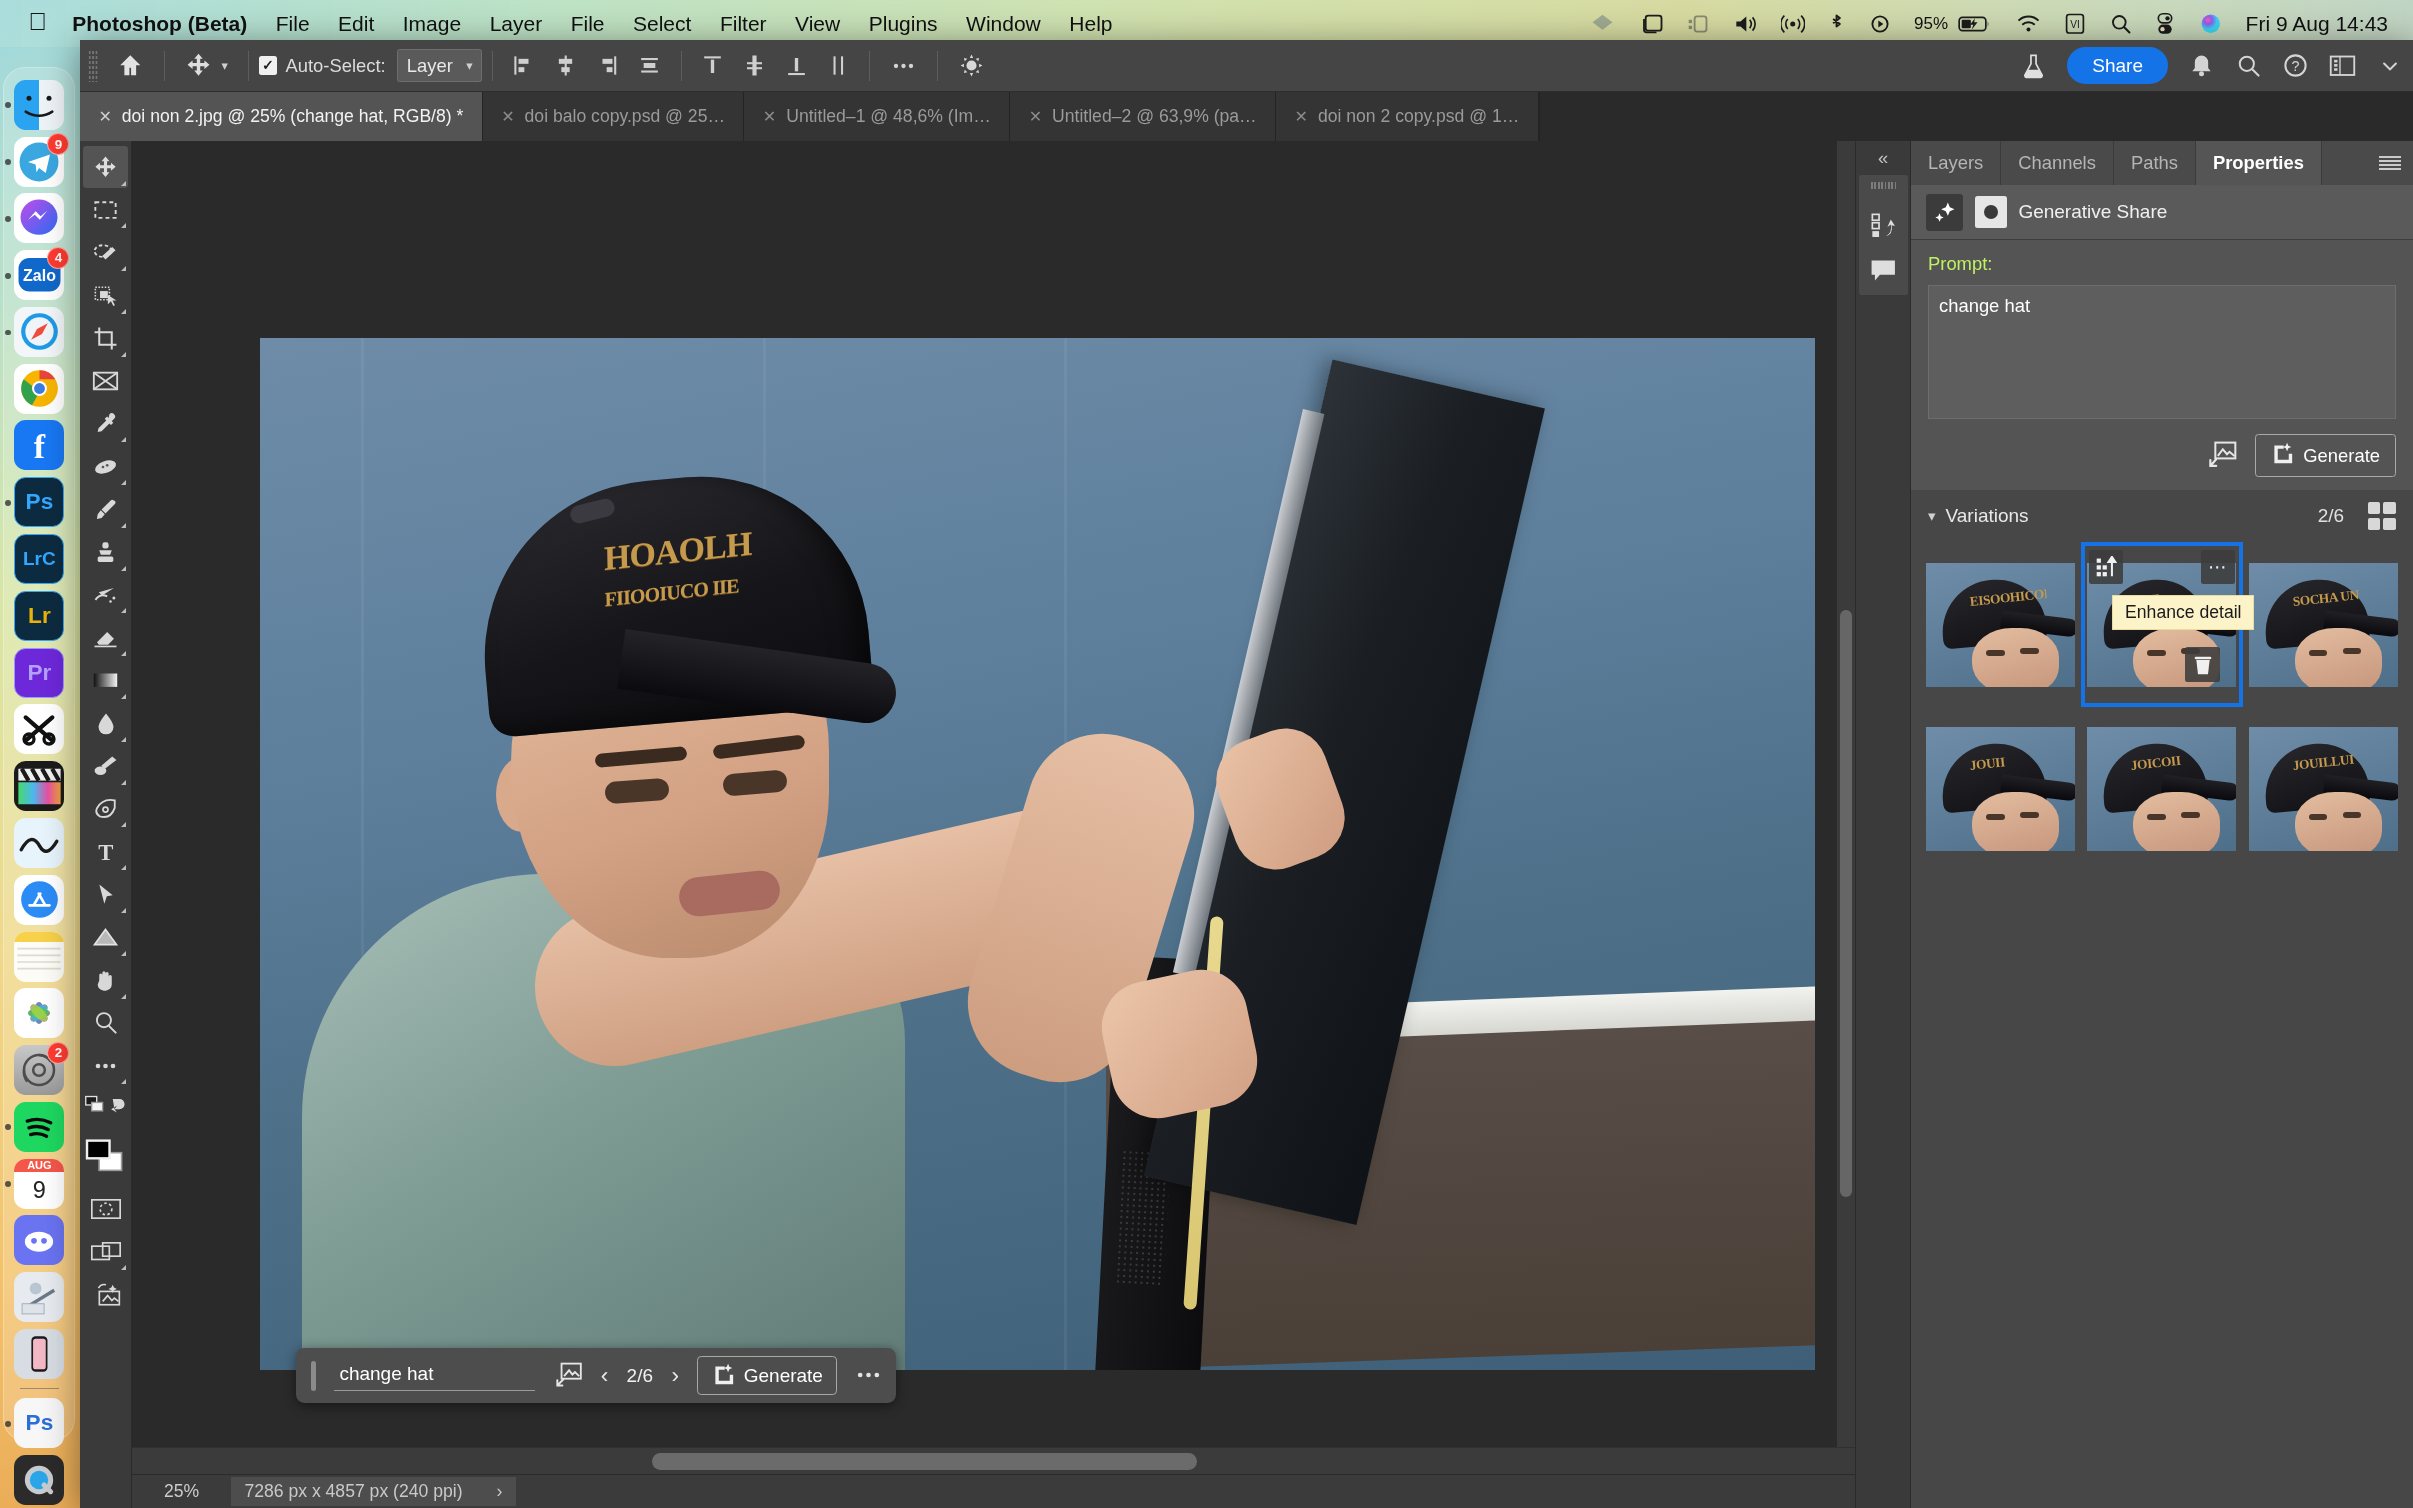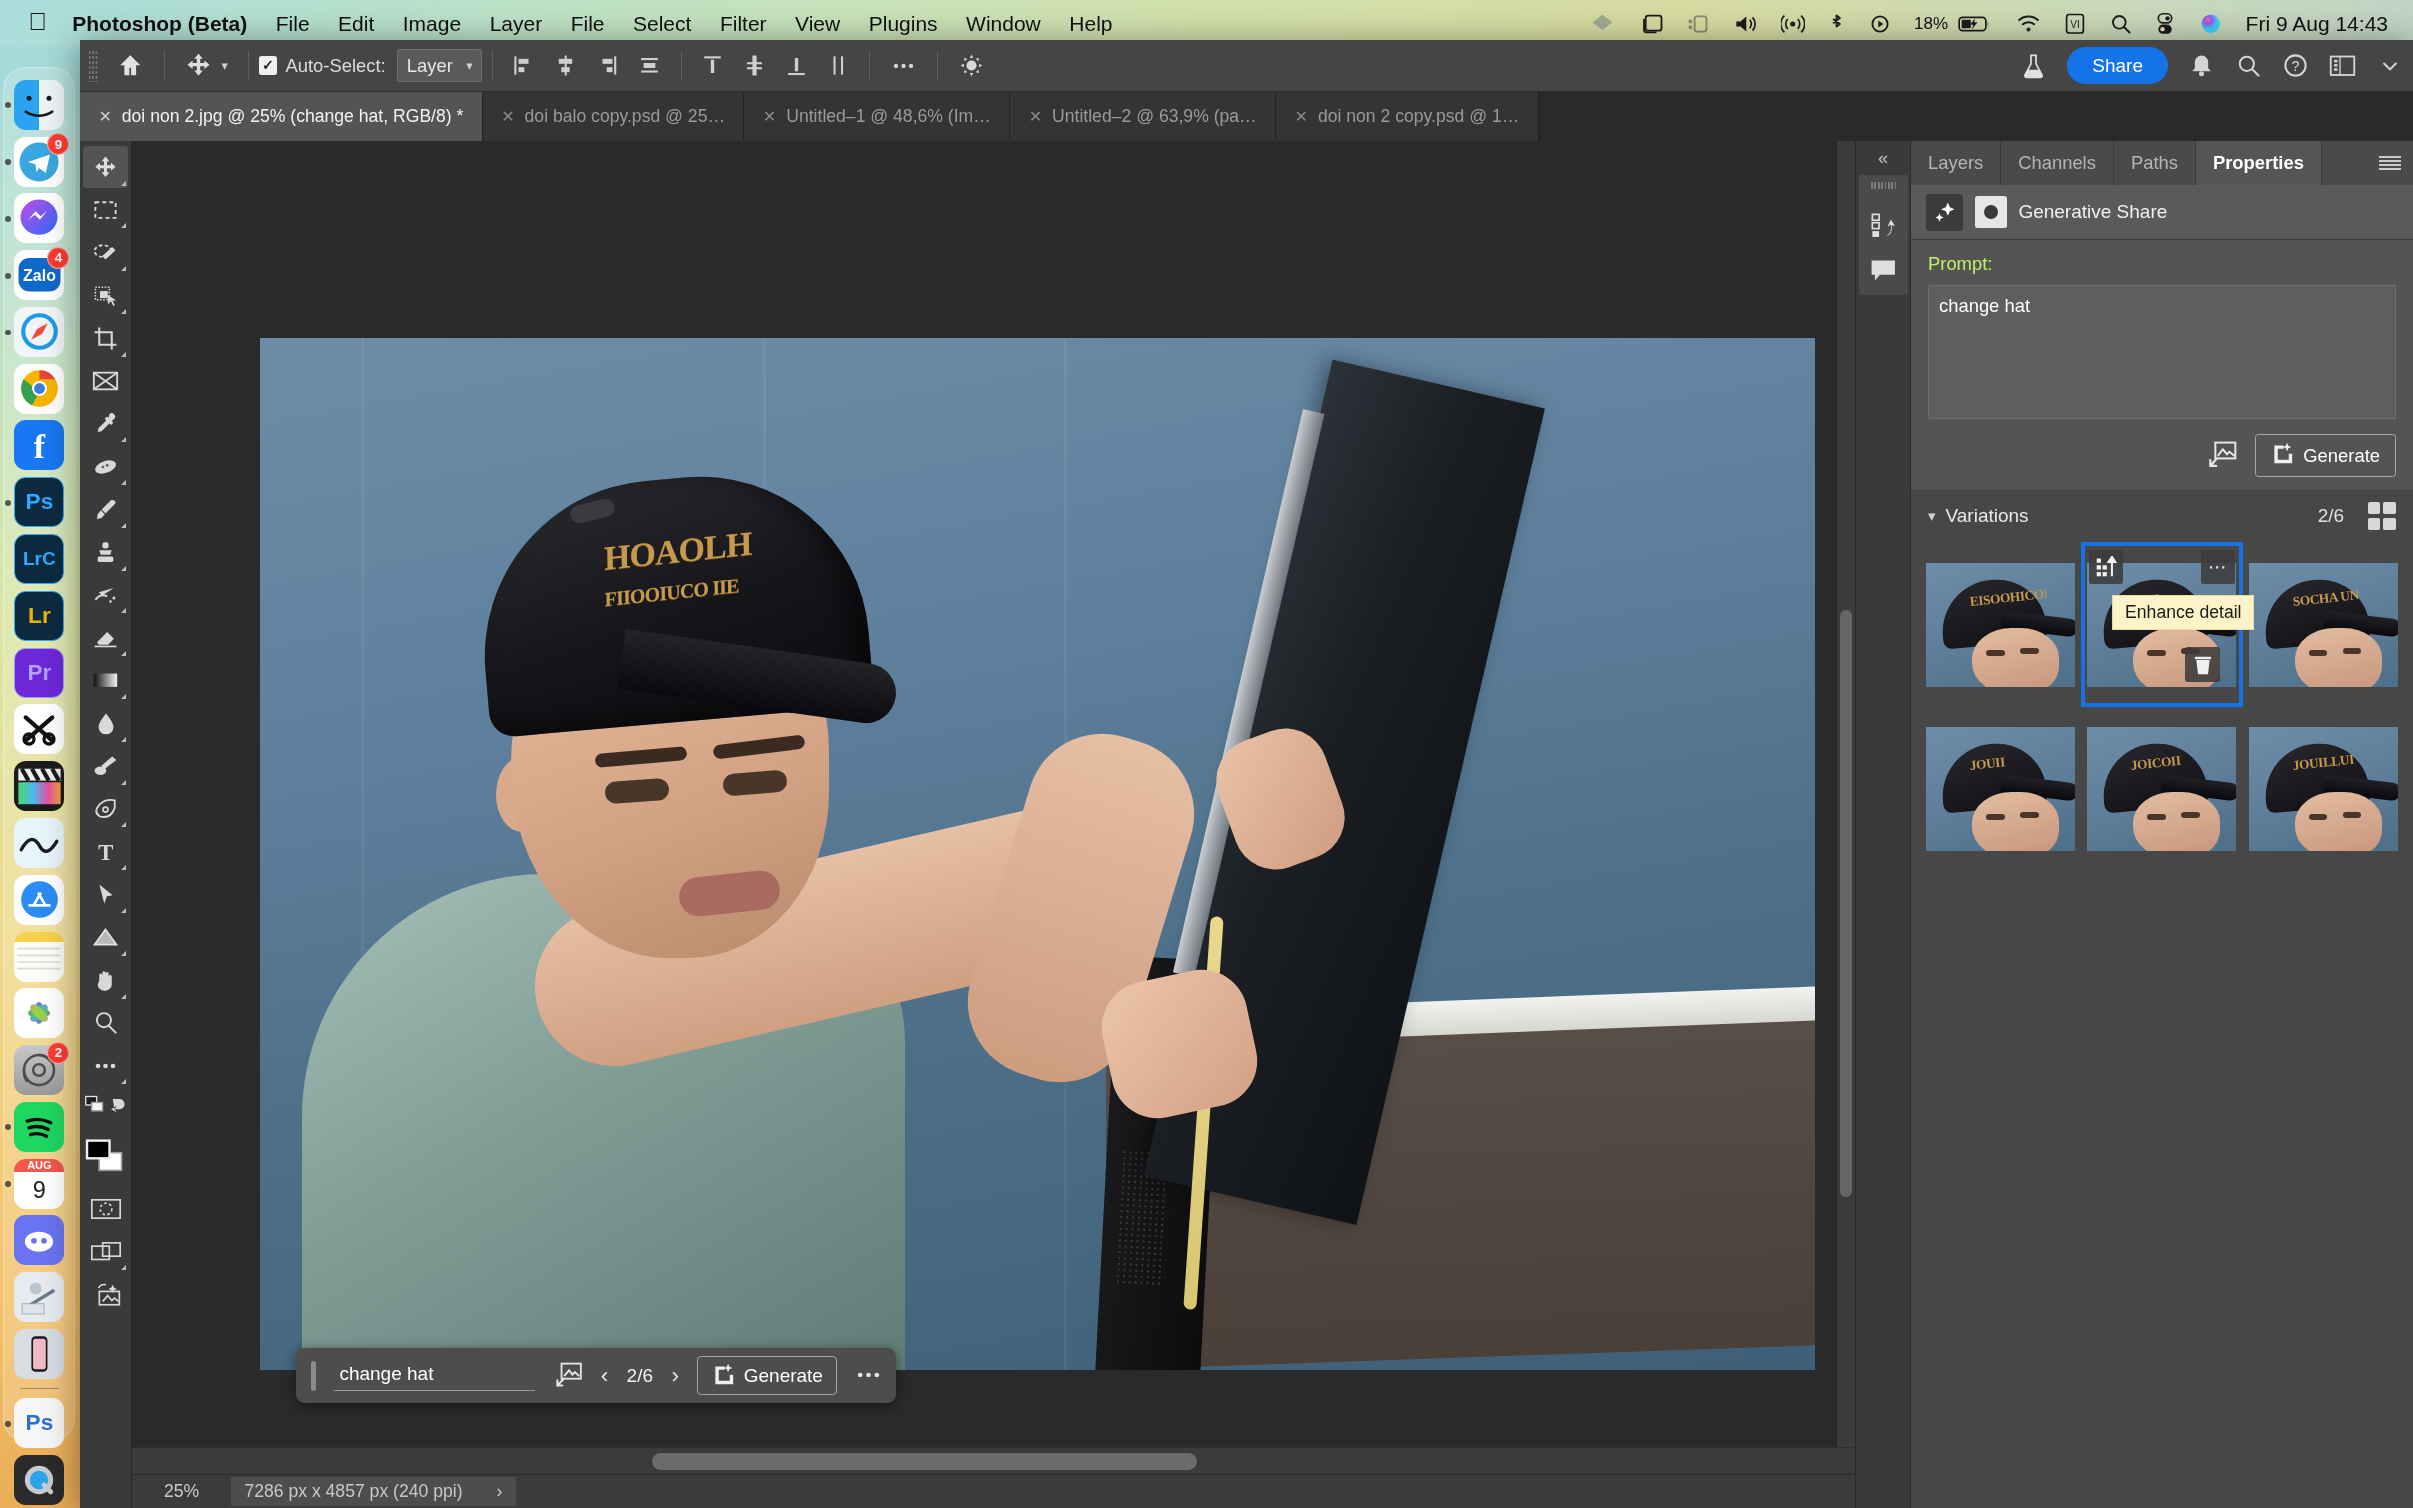--- a/index.html
+++ b/index.html
@@ -444,21 +444,21 @@
           <path d="M6 7 l8 6 -4 3 v-13 l4 3 -8 6" fill="none" stroke="#1c1c1c" stroke-width="2.2" stroke-linejoin="round"></path>
         </svg>
     </span>
     <span class="si">
       <svg class="svgicon" width="22" height="22" viewBox="0 0 26 26">
           <circle cx="13" cy="13" r="9" fill="none" stroke="#1c1c1c" stroke-width="2.2"></circle>
           <path d="M11 9 l6 4 -6 4 Z" fill="#1c1c1c"></path>
         </svg>
     </span>
     <span class="si" style="gap:5px;">
-      <span style="font-size:17px;margin-right:5px;">18%</span>
+      <span style="font-size:17px;margin-right:5px;">95%</span>
       <svg class="svgicon" width="34" height="20" viewBox="0 0 40 24">
           <rect x="1" y="4" width="32" height="16" rx="4" fill="none" stroke="#1c1c1c" stroke-width="2"></rect>
           <path d="M35 9 v6 a4 4 0 0 0 0-6" fill="#1c1c1c" opacity=".5"></path>
           <rect x="4" y="7" width="11" height="10" rx="1" fill="#1c1c1c"></rect>
           <path d="M20 5 l-6 8 h4 l-2 6 7-9 h-4 z" fill="#1c1c1c"></path>
         </svg>
     </span>
     <span class="si">
       <svg class="svgicon" width="25" height="22" viewBox="0 0 30 26">
           <path d="M3 9 a17 17 0 0 1 24 0" fill="none" stroke="#1c1c1c" stroke-width="2.4"></path>

